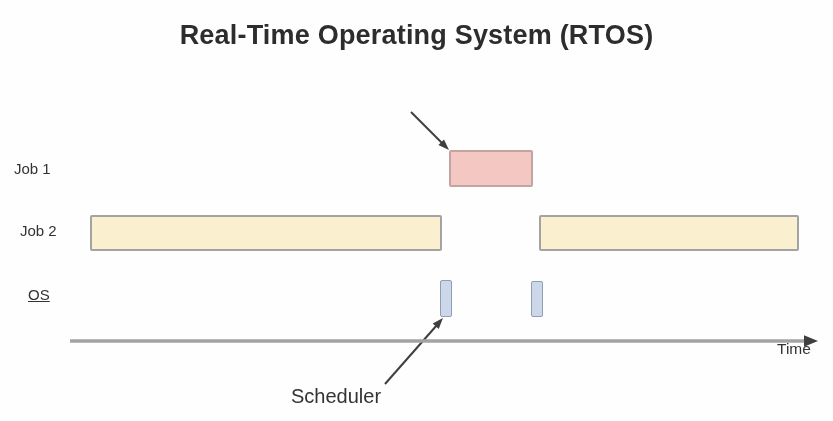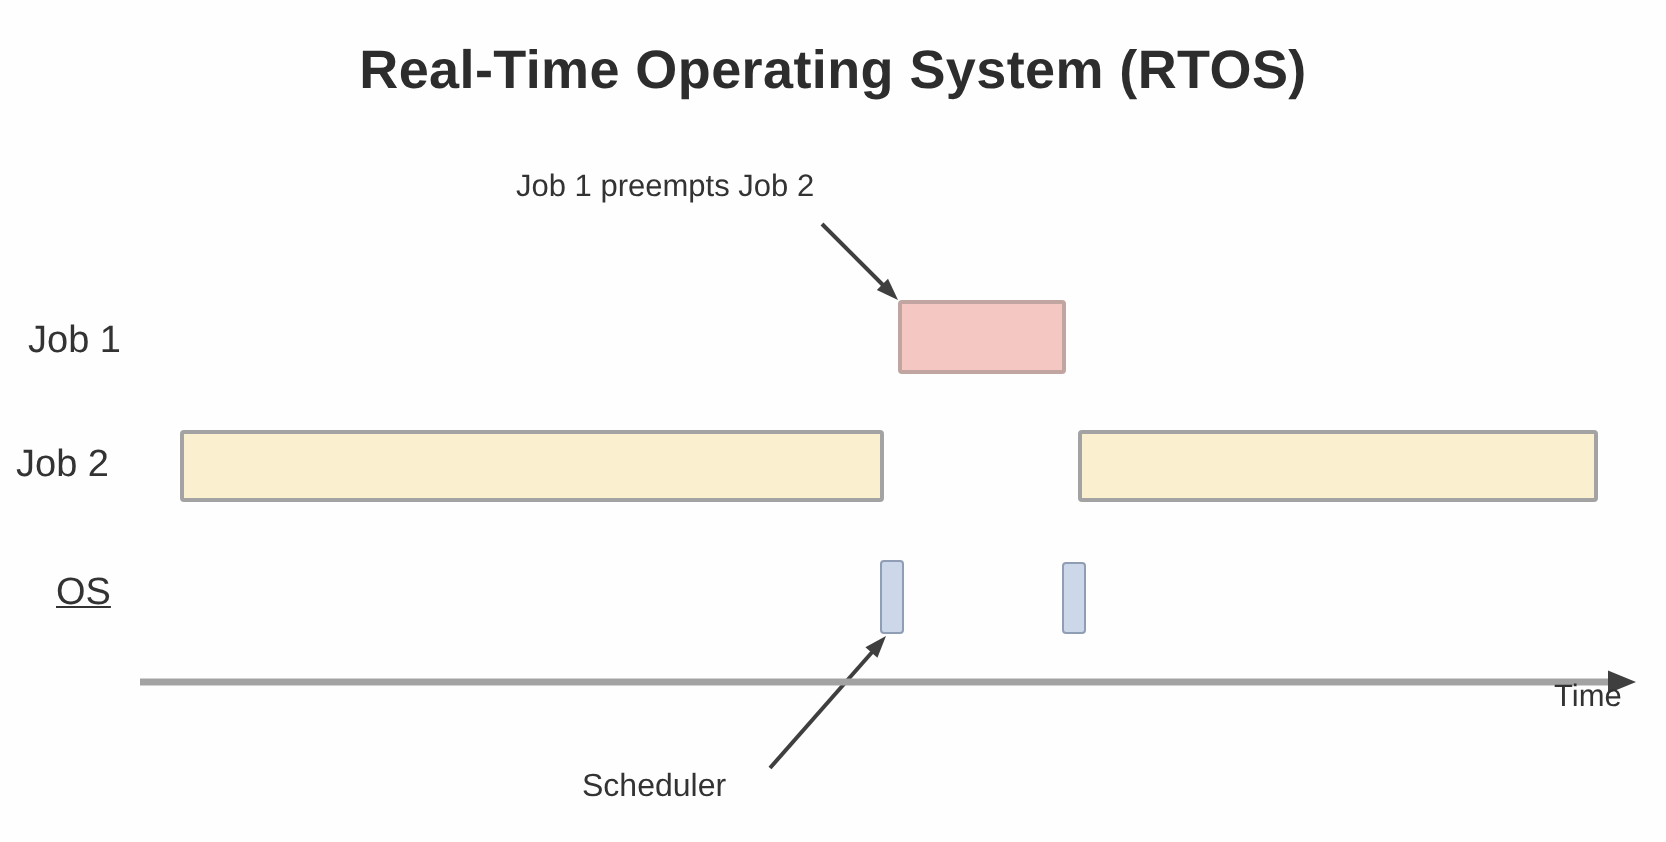--- a/index.html
+++ b/index.html
@@ -26,30 +26,30 @@
     color: #2d2d2d;
     letter-spacing: 0.2px;
   }
   .annot {
     position: absolute;
     font-size: 15.5px;
     color: #333333;
     white-space: nowrap;
   }
   .annot.preempt { left: 258px; top: 85px; }
-  .annot.scheduler { left: 291px; top: 385px; font-size: 16px; }
+  .annot.scheduler { left: 291px; top: 385px; font-size: 20px; }
   .annot.time { left: 777px; top: 340px; }
   .row-label {
     position: absolute;
-    font-size: 19px;
+    font-size: 15px;
     color: #333333;
     white-space: nowrap;
   }
   .row-label.job1 { left: 14px; top: 160px; }
-  .row-label.job2 { left: 8px; top: 222px; }
+  .row-label.job2 { left: 20px; top: 222px; }
   .row-label.os   { left: 28px; top: 286px; text-decoration: underline; }
   .bar {
     position: absolute;
     box-sizing: border-box;
     border-radius: 2px;
   }
   .bar.job1-bar {
     left: 449px; top: 150px; width: 84px; height: 37px;
     border: 2px solid #c0a5a1;
   }
@@ -77,21 +77,20 @@
     pointer-events: none;
   }
 </style>
 </head>
 <body>
 
 <div class="canvas">
 
   <div class="title">Real-Time Operating System (RTOS)</div>
 
-  <div class="annot preempt">Job 1 preempts Job 2</div>
 
   <div class="row-label job1">Job 1</div>
   <div class="row-label job2">Job 2</div>
   <div class="row-label os">OS</div>
 
   <div class="bar job1-bar" style="background-color: rgb(245, 199, 195);"></div>
   <div class="bar job2-bar-1" style="background-color: rgb(250, 240, 208);"></div>
   <div class="bar job2-bar-2" style="background-color: rgb(250, 240, 208);"></div>
   <div class="bar os-bar-1" style="background-color: rgb(205, 215, 234);"></div>
   <div class="bar os-bar-2" style="background-color: rgb(205, 215, 234);"></div>

